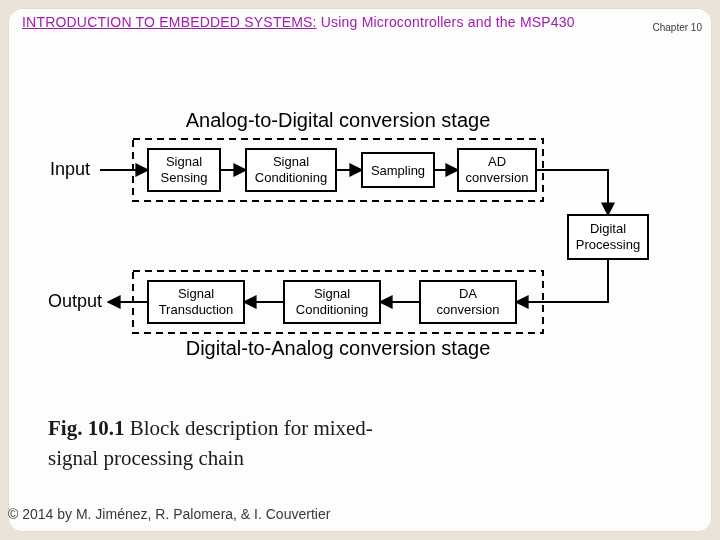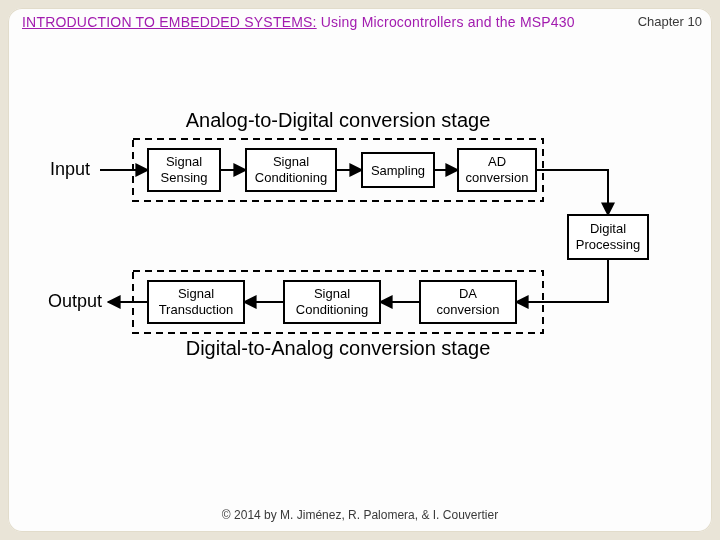--- a/index.html
+++ b/index.html
@@ -1,20 +1,20 @@
 <!DOCTYPE html>
 <html><head>
 <meta charset="utf-8">
 <style>
   html,body{margin:0;padding:0;width:720px;height:540px;background:#e9e4d7;font-family:Verdana,Geneva,sans-serif;}
   .slide{position:absolute;left:8px;top:8px;right:8px;bottom:8px;background:#fdfdfd;border-radius:14px;box-shadow:0 0 0 1px #e2dccb inset;}
   .hdr-title{position:absolute;left:14px;top:6px;font-size:14px;color:#a21caf;letter-spacing:.2px;}
   .hdr-title .u{text-decoration:underline;}
-  .hdr-chap{position:absolute;right:10px;top:6px;font-size:13px;color:#3a3a3a;}
-  .ftr{position:absolute;left:0;right:0;bottom:10px;text-align:center;font-size:12px;color:#3a3a3a;}
+  .hdr-chap{position:absolute;right:10px;top:14px;font-size:10px;color:#3a3a3a;}
+  .ftr{position:absolute;left:0;right:0;bottom:10px;text-align:left;font-size:14px;color:#3a3a3a;}
   .figwrap{position:absolute;left:40px;top:60px;right:40px;margin-top:41px;}
   svg{display:block;}
   .caption{margin-top:44px;font-family:Georgia,'Times New Roman',serif;font-size:21px;line-height:1.45;color:#1a1a1a;max-width:360px;}
   .caption b{font-weight:700;}
 </style>
 </head>
 <body>
 
 <div class="slide">
 
@@ -86,16 +86,19 @@
         <polyline points="488,61 560,61 560,106" marker-end="url(#ah)"></polyline>
 
         <polyline points="560,150 560,193 468,193" marker-end="url(#ah)"></polyline>
 
         <line x1="372" y1="193" x2="332" y2="193" marker-end="url(#ah)"></line>
         <line x1="236" y1="193" x2="196" y2="193" marker-end="url(#ah)"></line>
         <line x1="100" y1="193" x2="60" y2="193" marker-end="url(#ah)"></line>
       </g>
     </svg>
 
+    <div class="caption">
+      <b>Fig. 10.1</b><span>  Block description for mixed-signal processing chain</span>
+    </div>
   </div>
 
   <div class="ftr">© 2014 by M. Jiménez, R. Palomera, &amp; I. Couvertier</div>
 </div>
 
 </body></html>

